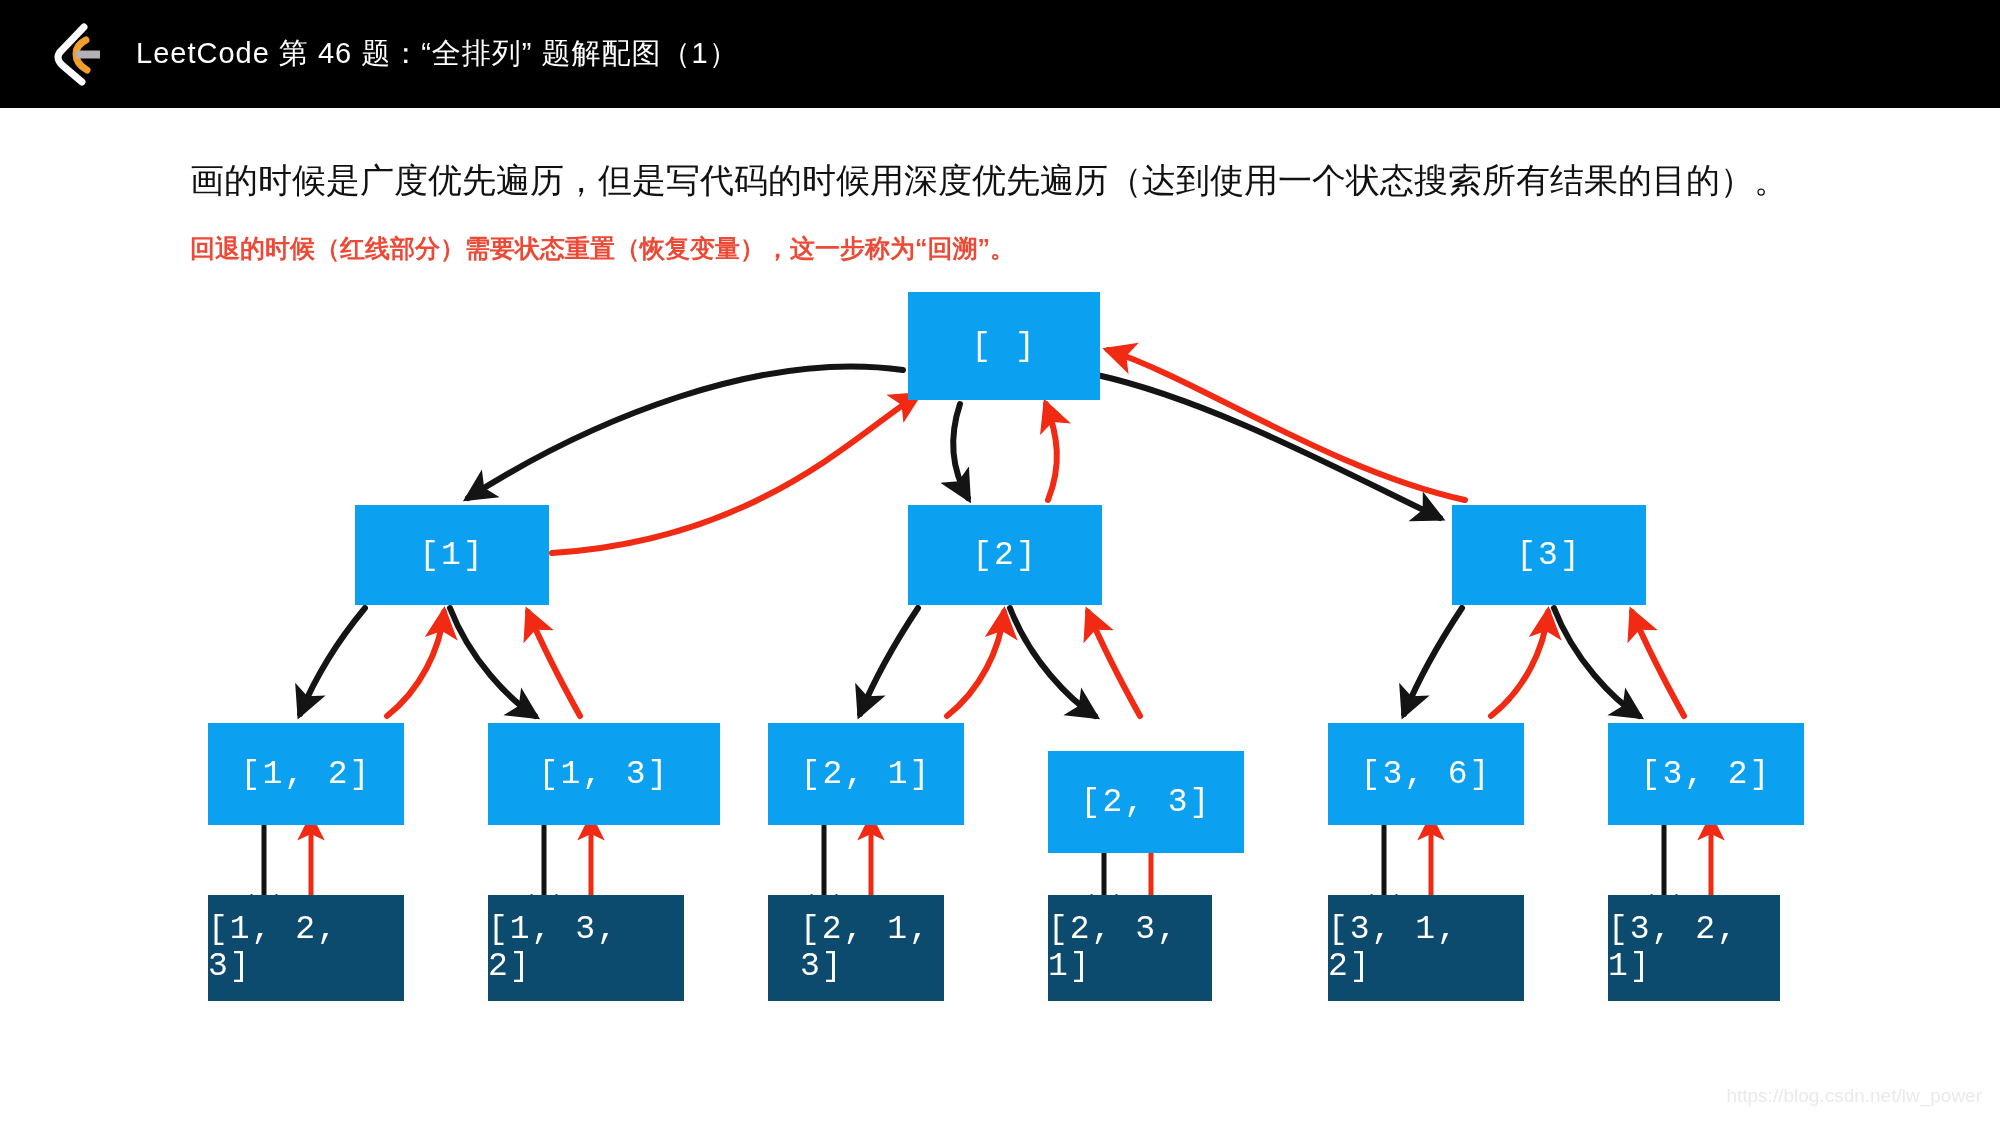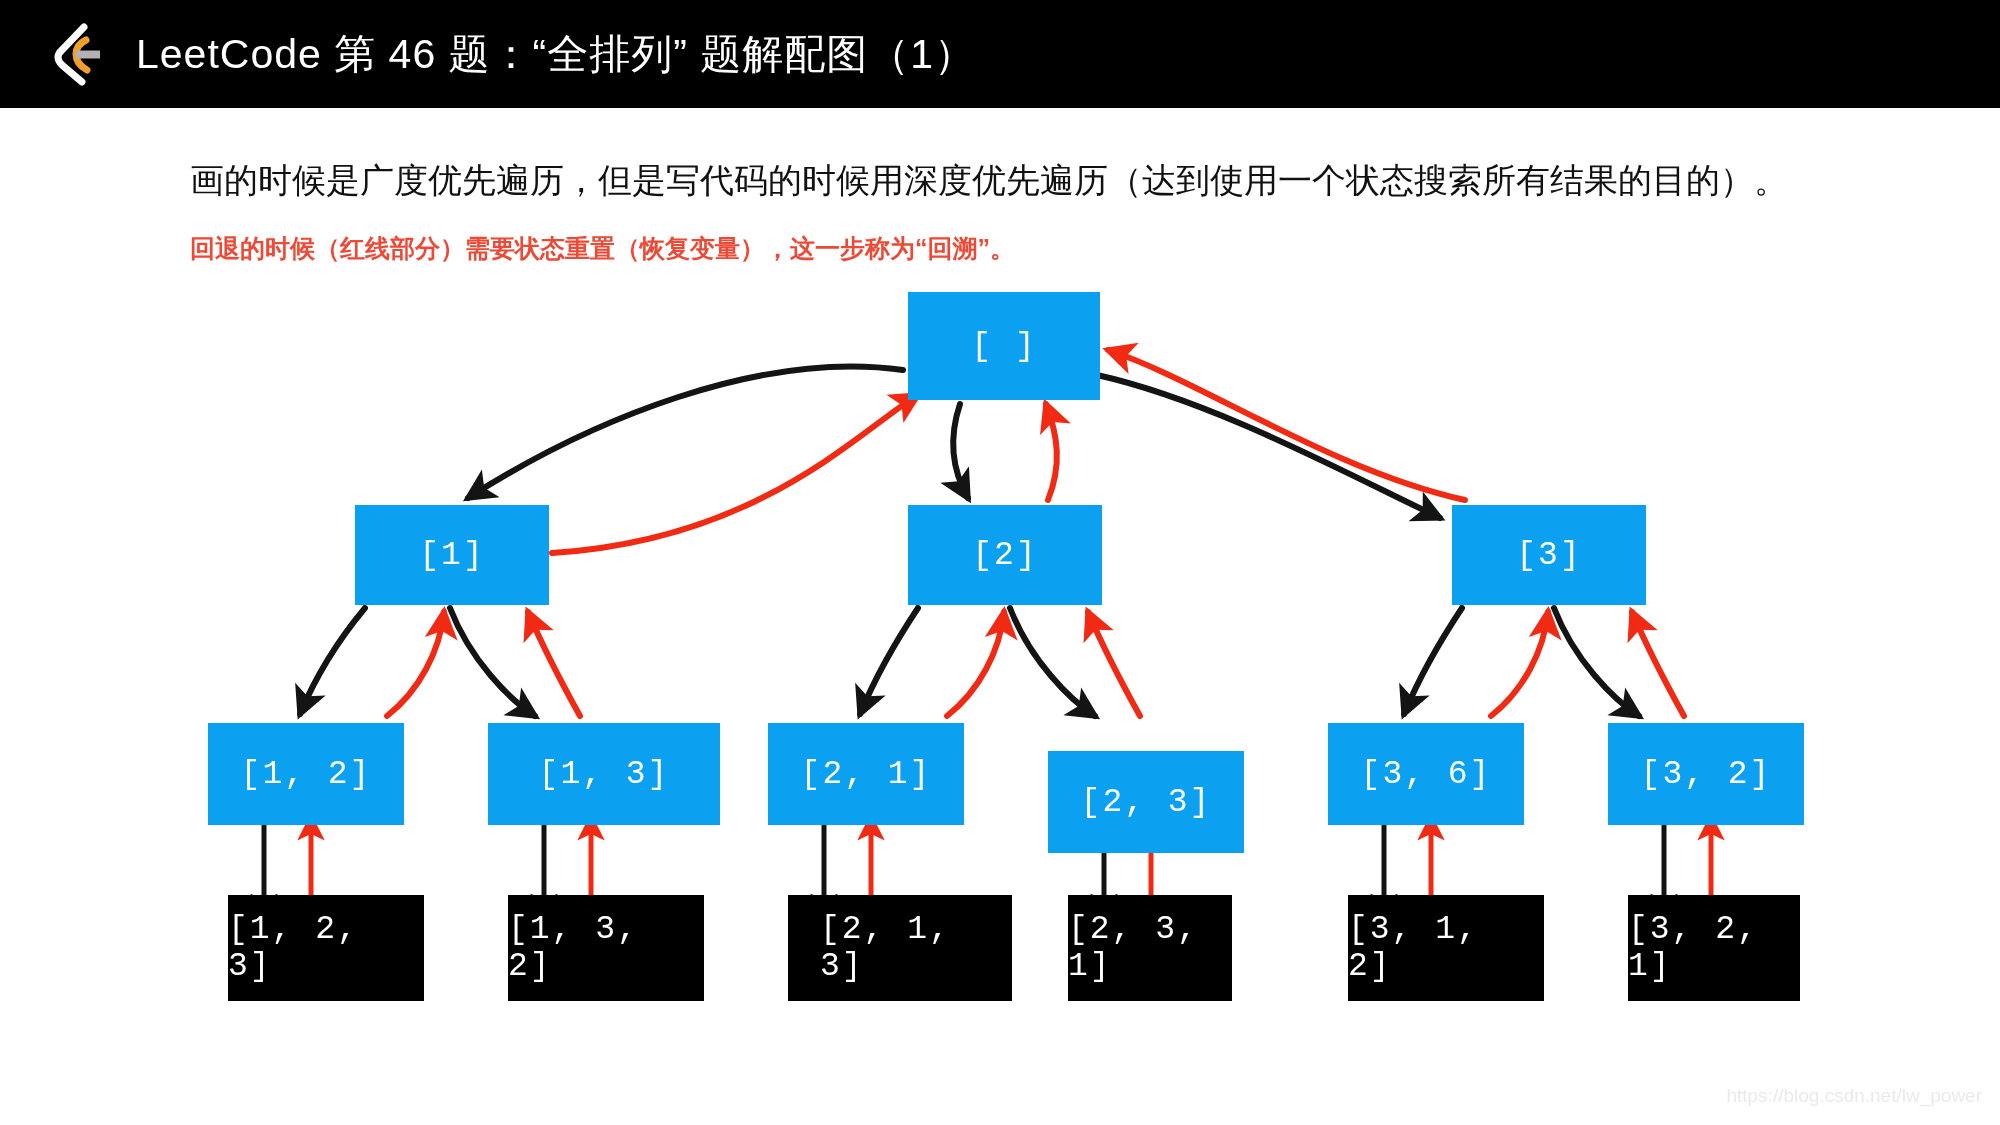--- a/index.html
+++ b/index.html
@@ -28,21 +28,21 @@
   }
   #logo {
     margin-left: 48px;
     width: 62px;
     height: 66px;
     flex: 0 0 auto;
   }
   #header-title {
     margin-left: 26px;
     color: #ffffff;
-    font-size: 41px;
+    font-size: 29px;
     font-weight: 500;
     letter-spacing: 1px;
     white-space: nowrap;
     font-family: "Liberation Sans", "DejaVu Sans", sans-serif;
   }
 
   
   #caption-main {
     position: absolute;
     left: 190px;
@@ -77,21 +77,21 @@
     align-items: center;
     justify-content: center;
     color: #ffffff;
     font-family: "Liberation Mono", "DejaVu Sans Mono", monospace;
     font-size: 33px;
     letter-spacing: 2px;
     box-sizing: border-box;
     user-select: none;
   }
   .node.blue  { background: #0CA0F0; }
-  .node.green { background: #000000; margin-left: 20px; }
+  .node.green { background: #0c4a6e; }
 
   
   #watermark {
     position: absolute;
     right: 18px;
     bottom: 18px;
     color: #eaeaea;
     font-size: 19px;
     font-family: "Liberation Sans", "DejaVu Sans", sans-serif;
     white-space: nowrap;
@@ -179,20 +179,20 @@
       <div class="node blue" style="left: 908px; top: 505px; width: 194px; height: 100px;">[2]</div>
       <div class="node blue" style="left: 1452px; top: 505px; width: 194px; height: 100px;">[3]</div>
       <div class="node blue" style="left: 208px; top: 723px; width: 196px; height: 102px;">[1, 2]</div>
       <div class="node blue" style="left: 488px; top: 723px; width: 232px; height: 102px;">[1, 3]</div>
       <div class="node blue" style="left: 768px; top: 723px; width: 196px; height: 102px;">[2, 1]</div>
       <div class="node blue" style="left: 1048px; top: 723px; width: 196px; height: 102px; margin-top: 28px;">[2, 3]</div>
       <div class="node blue" style="left: 1328px; top: 723px; width: 196px; height: 102px;">[3, 6]</div>
       <div class="node blue" style="left: 1608px; top: 723px; width: 196px; height: 102px;">[3, 2]</div>
       <div class="node green" style="left: 208px; top: 895px; width: 196px; height: 106px;">[1, 2, 3]</div>
       <div class="node green" style="left: 488px; top: 895px; width: 196px; height: 106px;">[1, 3, 2]</div>
-      <div class="node green" style="left: 768px; top: 895px; width: 224px; height: 106px; padding-left: 32px;">[2, 1, 3]</div>
+      <div class="node green" style="left: 768px; top: 895px; width: 176px; height: 106px; padding-left: 32px;">[2, 1, 3]</div>
       <div class="node green" style="left: 1048px; top: 895px; width: 164px; height: 106px;">[2, 3, 1]</div>
       <div class="node green" style="left: 1328px; top: 895px; width: 196px; height: 106px;">[3, 1, 2]</div>
       <div class="node green" style="left: 1608px; top: 895px; width: 172px; height: 106px;">[3, 2, 1]</div>
     </div>
 
   <div id="watermark">https://blog.csdn.net/lw_power</div>
 </div>
 
 </body></html>

